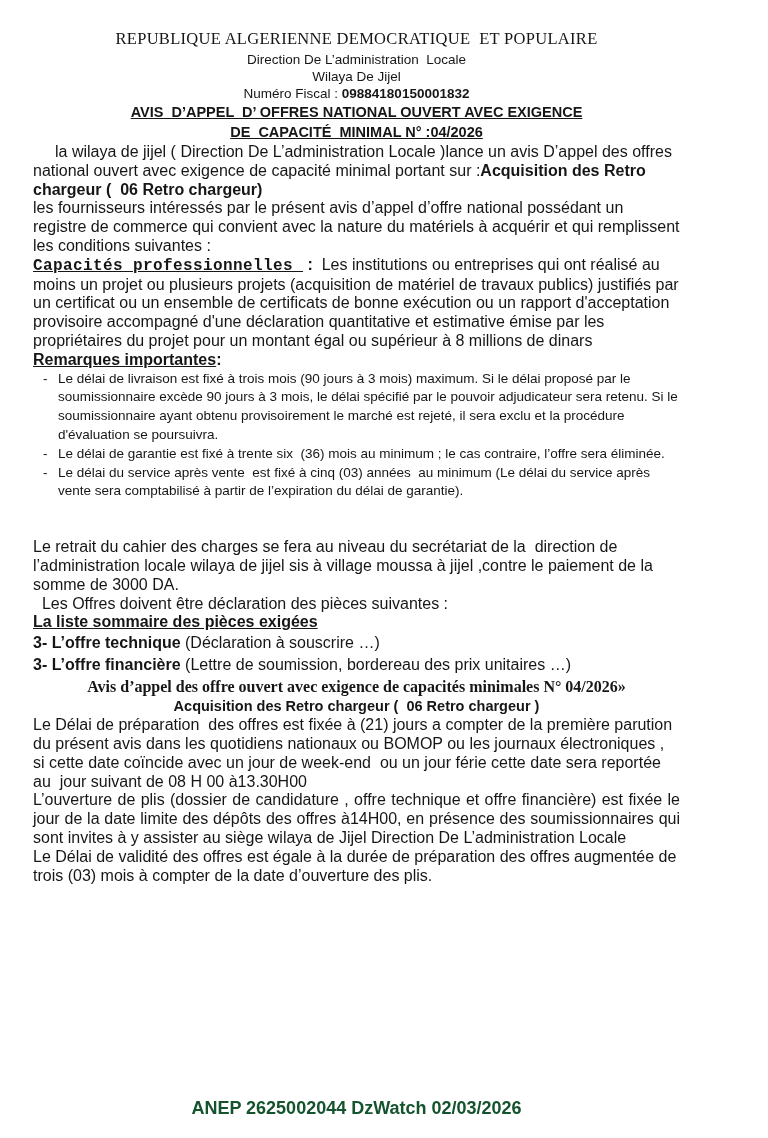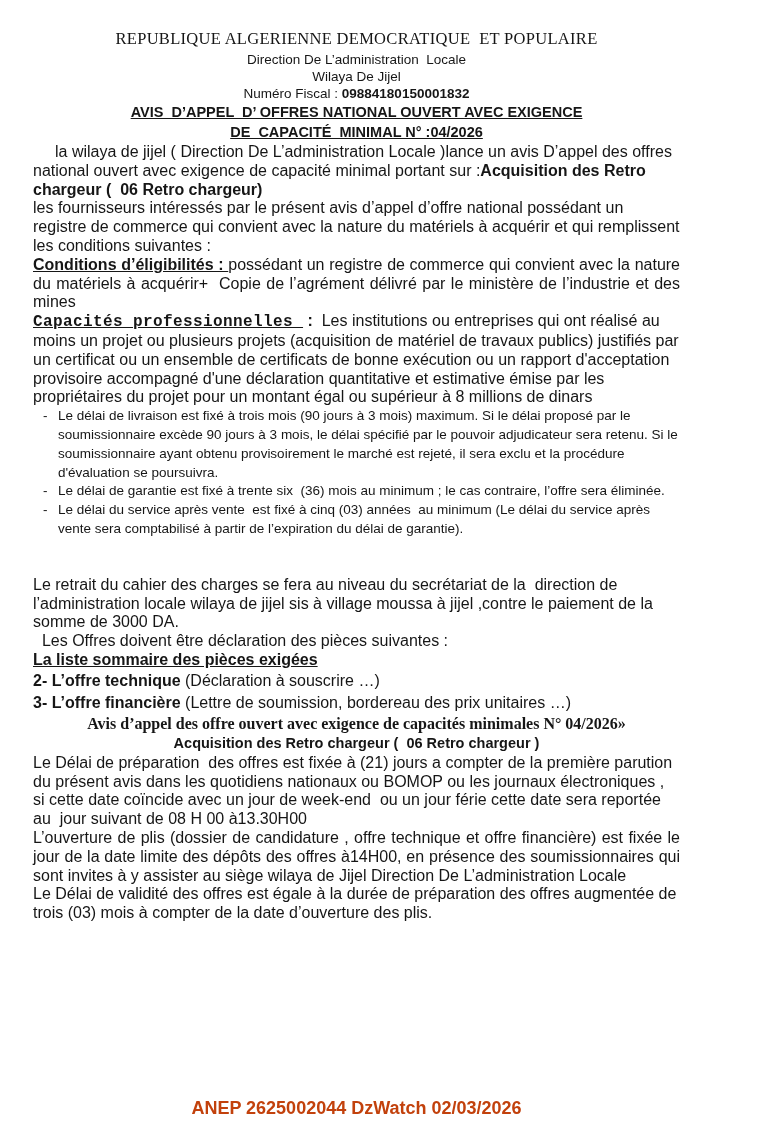--- a/index.html
+++ b/index.html
@@ -56,24 +56,24 @@
     <div class="hdr">Direction De L’administration  Locale</div>
     <div class="hdr">Wilaya De Jijel</div>
     <div class="hdr"><span class="run">Numéro Fiscal : </span><span class="run b">09884180150001832</span></div>
     <div class="hdr title b u">AVIS  D’APPEL  D’ OFFRES NATIONAL OUVERT AVEC EXIGENCE</div>
     <div class="hdr title b u">DE  CAPACITÉ  MINIMAL N° :04/2026</div>
 
     <p class="jp indent"><span class="run">la wilaya de jijel ( Direction De L’administration Locale )lance un avis D’appel des offres national ouvert avec exigence de capacité minimal portant sur :</span><span class="run b">Acquisition des Retro chargeur (  06 Retro chargeur)</span></p>
 
     <p class="jp"><span class="run">les fournisseurs intéressés par le présent avis d’appel d’offre national possédant un registre de commerce qui convient avec la nature du matériels à acquérir et qui remplissent les conditions suivantes :</span></p>
 
-    <p class="jp just"><span class="run b u">Conditions d’éligibilités : </span><span class="run">possédant un registre de commerce qui convient avec la nature du matériels à acquérir+  Copie de l’agrément délivré par le ministère de l’industrie et des mines</span></p>
 
     <p class="jp"><span class="run mono b u">Capacités professionnelles </span><span class="run b"> :  </span><span class="run">Les institutions ou entreprises qui ont réalisé au moins un projet ou plusieurs projets (acquisition de matériel de travaux publics) justifiés par un certificat ou un ensemble de certificats de bonne exécution ou un rapport d'acceptation provisoire accompagné d'une déclaration quantitative et estimative émise par les propriétaires du projet pour un montant égal ou supérieur à 8 millions de dinars</span></p>
 
+    <p class="jp"><span class="run b u">Remarques importantes</span><span class="run b">:</span></p>
 
     <div class="bullet">
       <span class="dash">-</span>
       <span class="btext">Le délai de livraison est fixé à trois mois (90 jours à 3 mois) maximum. Si le délai proposé par le soumissionnaire excède 90 jours à 3 mois, le délai spécifié par le pouvoir adjudicateur sera retenu. Si le soumissionnaire ayant obtenu provisoirement le marché est rejeté, il sera exclu et la procédure d'évaluation se poursuivra.</span>
     </div>
     <div class="bullet">
       <span class="dash">-</span>
       <span class="btext">Le délai de garantie est fixé à trente six  (36) mois au minimum ; le cas contraire, l’offre sera éliminée.</span>
     </div>
     <div class="bullet">
@@ -82,28 +82,28 @@
     </div>
 
     <div class="spacer"></div>
 
     <p class="jp"><span class="run">Le retrait du cahier des charges se fera au niveau du secrétariat de la  direction de l’administration locale wilaya de jijel sis à village moussa à jijel ,contre le paiement de la somme de 3000 DA.</span></p>
 
     <p class="jp"><span class="run">  Les Offres doivent être déclaration des pièces suivantes :</span></p>
 
     <p class="jp"><span class="run b u">La liste sommaire des pièces exigées</span></p>
 
-    <p class="jp piece"><span class="run b">2- L’offre technique </span><span class="run">(Déclaration à souscrire …)</span></p>
+    <p class="jp piece"><span class="run b">3- L’offre technique </span><span class="run">(Déclaration à souscrire …)</span></p>
     <p class="jp piece"><span class="run b">3- L’offre financière </span><span class="run">(Lettre de soumission, bordereau des prix unitaires …)</span></p>
 
     <p class="center serifb"><span class="run">Avis d’appel des offre ouvert avec exigence de capacités minimales N° 04/2026»</span></p>
     <p class="center sansb"><span class="run">Acquisition des Retro chargeur (  06 Retro chargeur )</span></p>
 
     <p class="jp"><span class="run">Le Délai de préparation  des offres est fixée à (21) jours a compter de la première parution du présent avis dans les quotidiens nationaux ou BOMOP ou les journaux électroniques , si cette date coïncide avec un jour de week-end  ou un jour férie cette date sera reportée au  jour suivant de 08 H 00 à13.30H00</span></p>
 
     <p class="jp just"><span class="run">L’ouverture de plis (dossier de candidature , offre technique et offre financière) est fixée le jour de la date limite des dépôts des offres à14H00, en présence des soumissionnaires qui sont invites à y assister au siège wilaya de Jijel Direction De L’administration Locale</span></p>
 
     <p class="jp"><span class="run">Le Délai de validité des offres est égale à la durée de préparation des offres augmentée de trois (03) mois à compter de la date d’ouverture des plis.</span></p>
 
   </div>
 
-  <div class="footer" style="color: #c2410c;">ANEP 2625002044 DzWatch 02/03/2026</div>
+  <div class="footer" style="color: #14532d;">ANEP 2625002044 DzWatch 02/03/2026</div>
 </div>
 
 </body></html>

